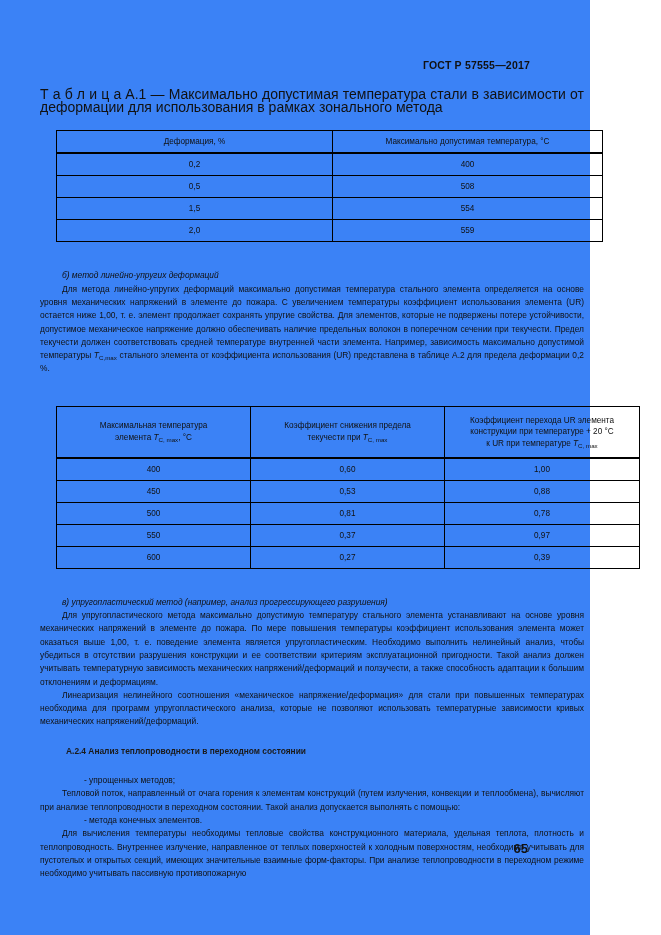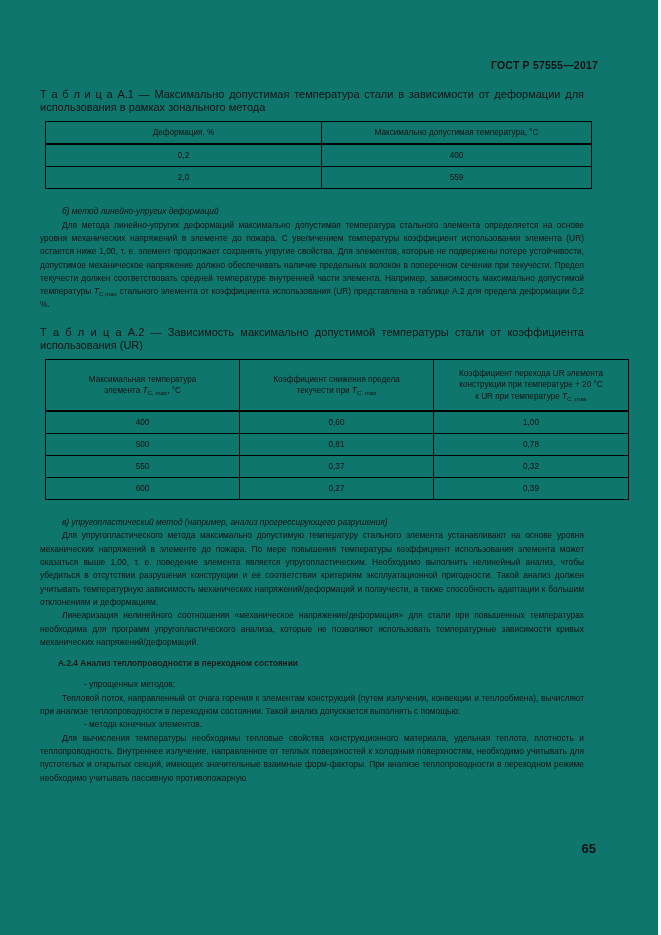--- a/index.html
+++ b/index.html
@@ -11,51 +11,51 @@
     width: 661px;
     height: 935px;
     font-family: "Liberation Sans", sans-serif;
     color: #1a1a1a;
     position: relative;
     overflow: hidden;
   }
   .page {
     position: absolute;
     left: 0; top: 0;
-    width: 658px;
+    width: 590px;
     height: 935px;
-    background: #0f766e;
+    background: #3b82f6;
   }
   .header {
     position: absolute;
     top: 59px;
     right: 60px;
     font-size: 10.5px;
     font-weight: bold;
     letter-spacing: 0.2px;
     color: #111;
   }
   .content {
     position: absolute;
     left: 40px;
     top: 88px;
     width: 544px;
   }
   .tbl-caption {
-    font-size: 11px;
+    font-size: 14px;
     line-height: 13.2px;
     text-align: justify;
     color: #111;
     margin: 0 0 7px 0;
   }
   table.doc {
     border-collapse: collapse;
     width: 544px;
     table-layout: fixed;
-    margin: 5px;
+    margin: 16px;
     padding-left: 48px;
   }
   table.doc th, table.doc td {
     border: 1px solid #000;
     text-align: center;
     font-size: 8.2px;
     font-weight: normal;
     color: #111;
     padding: 0;
   }
@@ -71,21 +71,21 @@
   p.body {
     font-size: 8.4px;
     line-height: 13.3px;
     text-align: justify;
     margin: 0;
     color: #111;
     text-indent: 22px;
     hyphens: none;
   }
   p.item { text-indent: 22px; font-style: italic; }
-  p.head4 { text-indent: 10px; font-weight: bold; margin: 8px; font-size: 8.4px; line-height: 13.3px;}
+  p.head4 { text-indent: 10px; font-weight: bold; margin: 16px; font-size: 8.4px; line-height: 13.3px;}
   p.dash { text-indent: 44px; }
   .gap-m { height: 11px; }
   .gap-l { height: 14px; }
   .pagenum {
     position: absolute;
     right: 62px;
     bottom: 79px;
     font-size: 13px;
     font-weight: bold;
     color: #111;
@@ -108,58 +108,70 @@
           <th style="width:275px">Деформация, %</th>
           <th style="width:269px">Максимально допустимая температура, °C</th>
         </tr>
       </thead>
       <tbody>
         <tr>
           <td>0,2</td>
           <td>400</td>
         </tr>
         <tr>
+          <td>0,5</td>
+          <td>508</td>
+        </tr>
+        <tr>
+          <td>1,5</td>
+          <td>554</td>
+        </tr>
+        <tr>
           <td>2,0</td>
           <td>559</td>
         </tr>
       </tbody>
     </table>
 
     <div class="gap-m"></div>
 
     <p class="body item">б) метод линейно-упругих деформаций</p>
     <p class="body">Для метода линейно-упругих деформаций максимально допустимая температура стального элемента определяется на основе уровня механических напряжений в элементе до пожара. С увеличением температуры коэффициент использования элемента (UR) остается ниже 1,00, т. е. элемент продолжает сохранять упругие свойства. Для элементов, которые не подвержены потере устойчивости, допустимое механическое напряжение должно обеспечивать наличие предельных волокон в поперечном сечении при текучести. Предел текучести должен соответствовать средней температуре внутренней части элемента. Например, зависимость максимально допустимой температуры <i>T</i><sub>C,max</sub> стального элемента от коэффициента использования (UR) представлена в таблице А.2 для предела деформации 0,2 %.</p>
 
     <div class="gap-l"></div>
 
-    <div class="tbl-caption">Т а б л и ц а  А.2 — Зависимость максимально допустимой температуры стали от коэффициента использования (UR)</div>
 
     <table class="doc t2">
       <thead>
         <tr>
           <th style="width:181px">Максимальная температура<br>элемента <i>T</i><sub>C, max</sub>, °C</th>
           <th style="width:181px">Коэффициент снижения предела<br>текучести при <i>T</i><sub>C, max</sub></th>
           <th style="width:182px">Коэффициент перехода UR элемента<br>конструкции при температуре + 20 °C<br>к UR при температуре <i>T</i><sub>C, max</sub></th>
         </tr>
       </thead>
       <tbody>
         <tr>
           <td>400</td>
           <td>0,60</td>
           <td>1,00</td>
         </tr>
         <tr>
+          <td>450</td>
+          <td>0,53</td>
+          <td>0,88</td>
+        </tr>
+        <tr>
           <td>500</td>
           <td>0,81</td>
           <td>0,78</td>
         </tr>
         <tr>
           <td>550</td>
           <td>0,37</td>
-          <td>0,32</td>
+          <td>0,97</td>
         </tr>
         <tr>
           <td>600</td>
           <td>0,27</td>
           <td>0,39</td>
         </tr>
       </tbody>
     </table>
 
     <div class="gap-m"></div>

